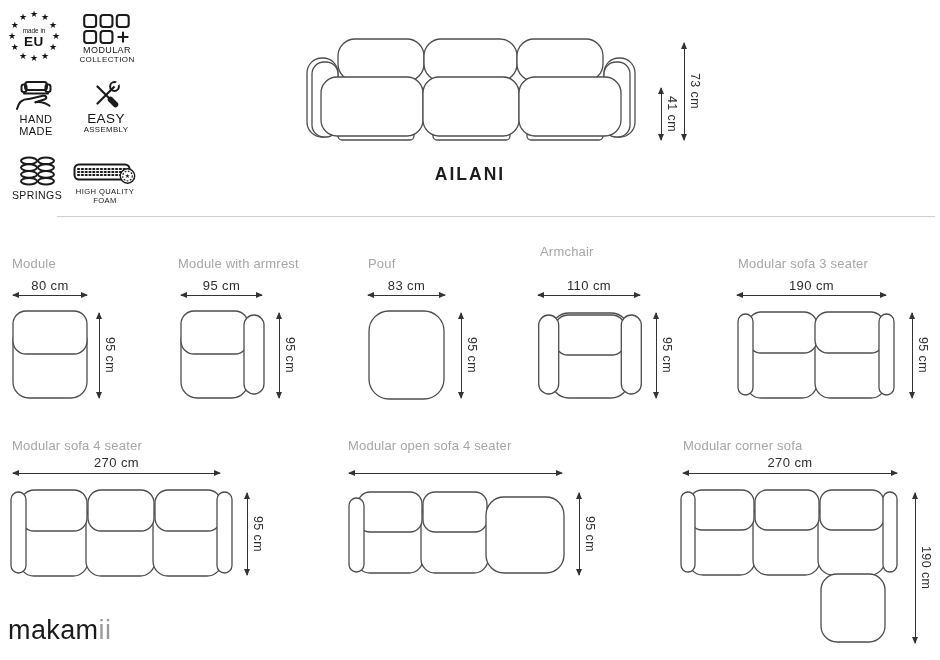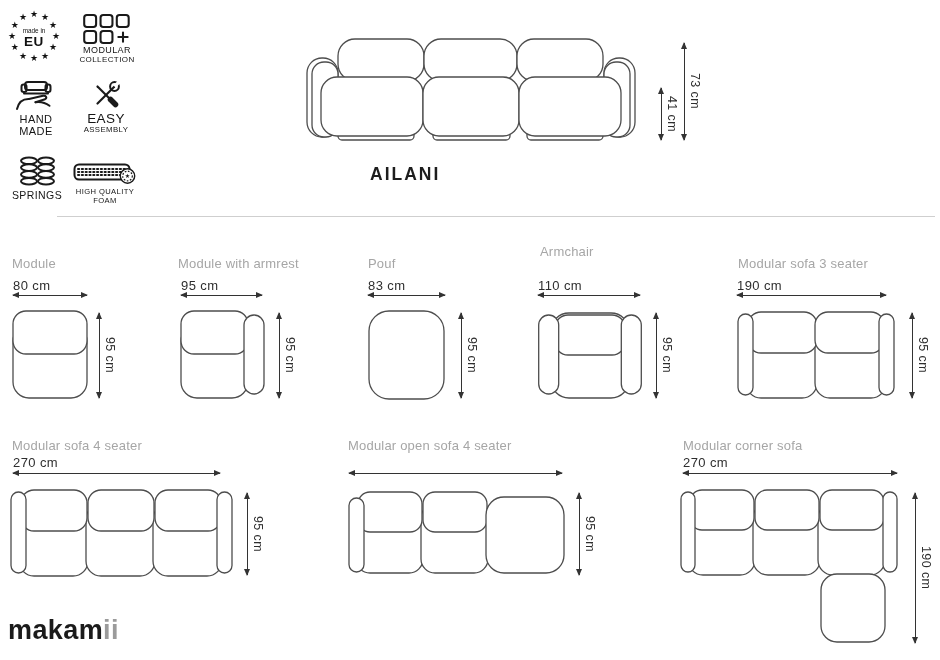--- a/index.html
+++ b/index.html
@@ -16,27 +16,27 @@
   .h-arrow::before,.h-arrow::after{content:"";position:absolute;top:-4.3px;width:0;height:0;
     border-top:3.4px solid transparent;border-bottom:3.4px solid transparent;}
   .h-arrow::before{left:-1px;border-right:7.5px solid #333;}
   .h-arrow::after{right:-1px;border-left:7.5px solid #333;}
   .v-arrow{position:absolute;width:0;border-left:1.3px solid #333;}
   .v-arrow::before,.v-arrow::after{content:"";position:absolute;left:-4.3px;width:0;height:0;
     border-left:3.4px solid transparent;border-right:3.4px solid transparent;}
   .v-arrow::before{top:-1px;border-bottom:7.5px solid #333;}
   .v-arrow::after{bottom:-1px;border-top:7.5px solid #333;}
   
-  .dim-h{position:absolute;font-size:13px;color:#2e2e2e;letter-spacing:.4px;}
+  .dim-h{position:absolute;font-size:13px;color:#2e2e2e;letter-spacing:.4px;text-align:center;}
   .dim-v{position:absolute;writing-mode:vertical-rl;font-size:12.5px;color:#2e2e2e;letter-spacing:.4px;text-align:center;}
   .mod-label{position:absolute;font-size:13px;color:#a6a6a6;letter-spacing:.2px;white-space:nowrap;}
   .badge-label{position:absolute;font-weight:normal;color:#151515;text-align:center;line-height:1.13;letter-spacing:.4px;}
-  .product-name{position:absolute;font-size:17.5px;font-weight:bold;letter-spacing:2px;color:#1d1d1d;text-align:left;}
+  .product-name{position:absolute;font-size:17.5px;font-weight:bold;letter-spacing:2px;color:#1d1d1d;text-align:center;}
   .divider{position:absolute;border-top:1.6px solid #cfcfcf;}
-  .logo{position:absolute;font-size:27px;font-weight:bold;letter-spacing:.4px;color:#1b1b1b;}
+  .logo{position:absolute;font-size:27px;font-weight:normal;letter-spacing:.4px;color:#1b1b1b;}
   .logo .accent{color:#9b9b9b;}
 </style>
 </head>
 <body>
 
 <div id="sheet">
 
   <svg class="abs icon" style="left:6px;top:8px" width="56" height="56" viewBox="0 0 56 56">
     <g fill="#111" font-size="9" text-anchor="middle" font-family="DejaVu Sans, sans-serif">
       <text x="28" y="9.4">★</text>

